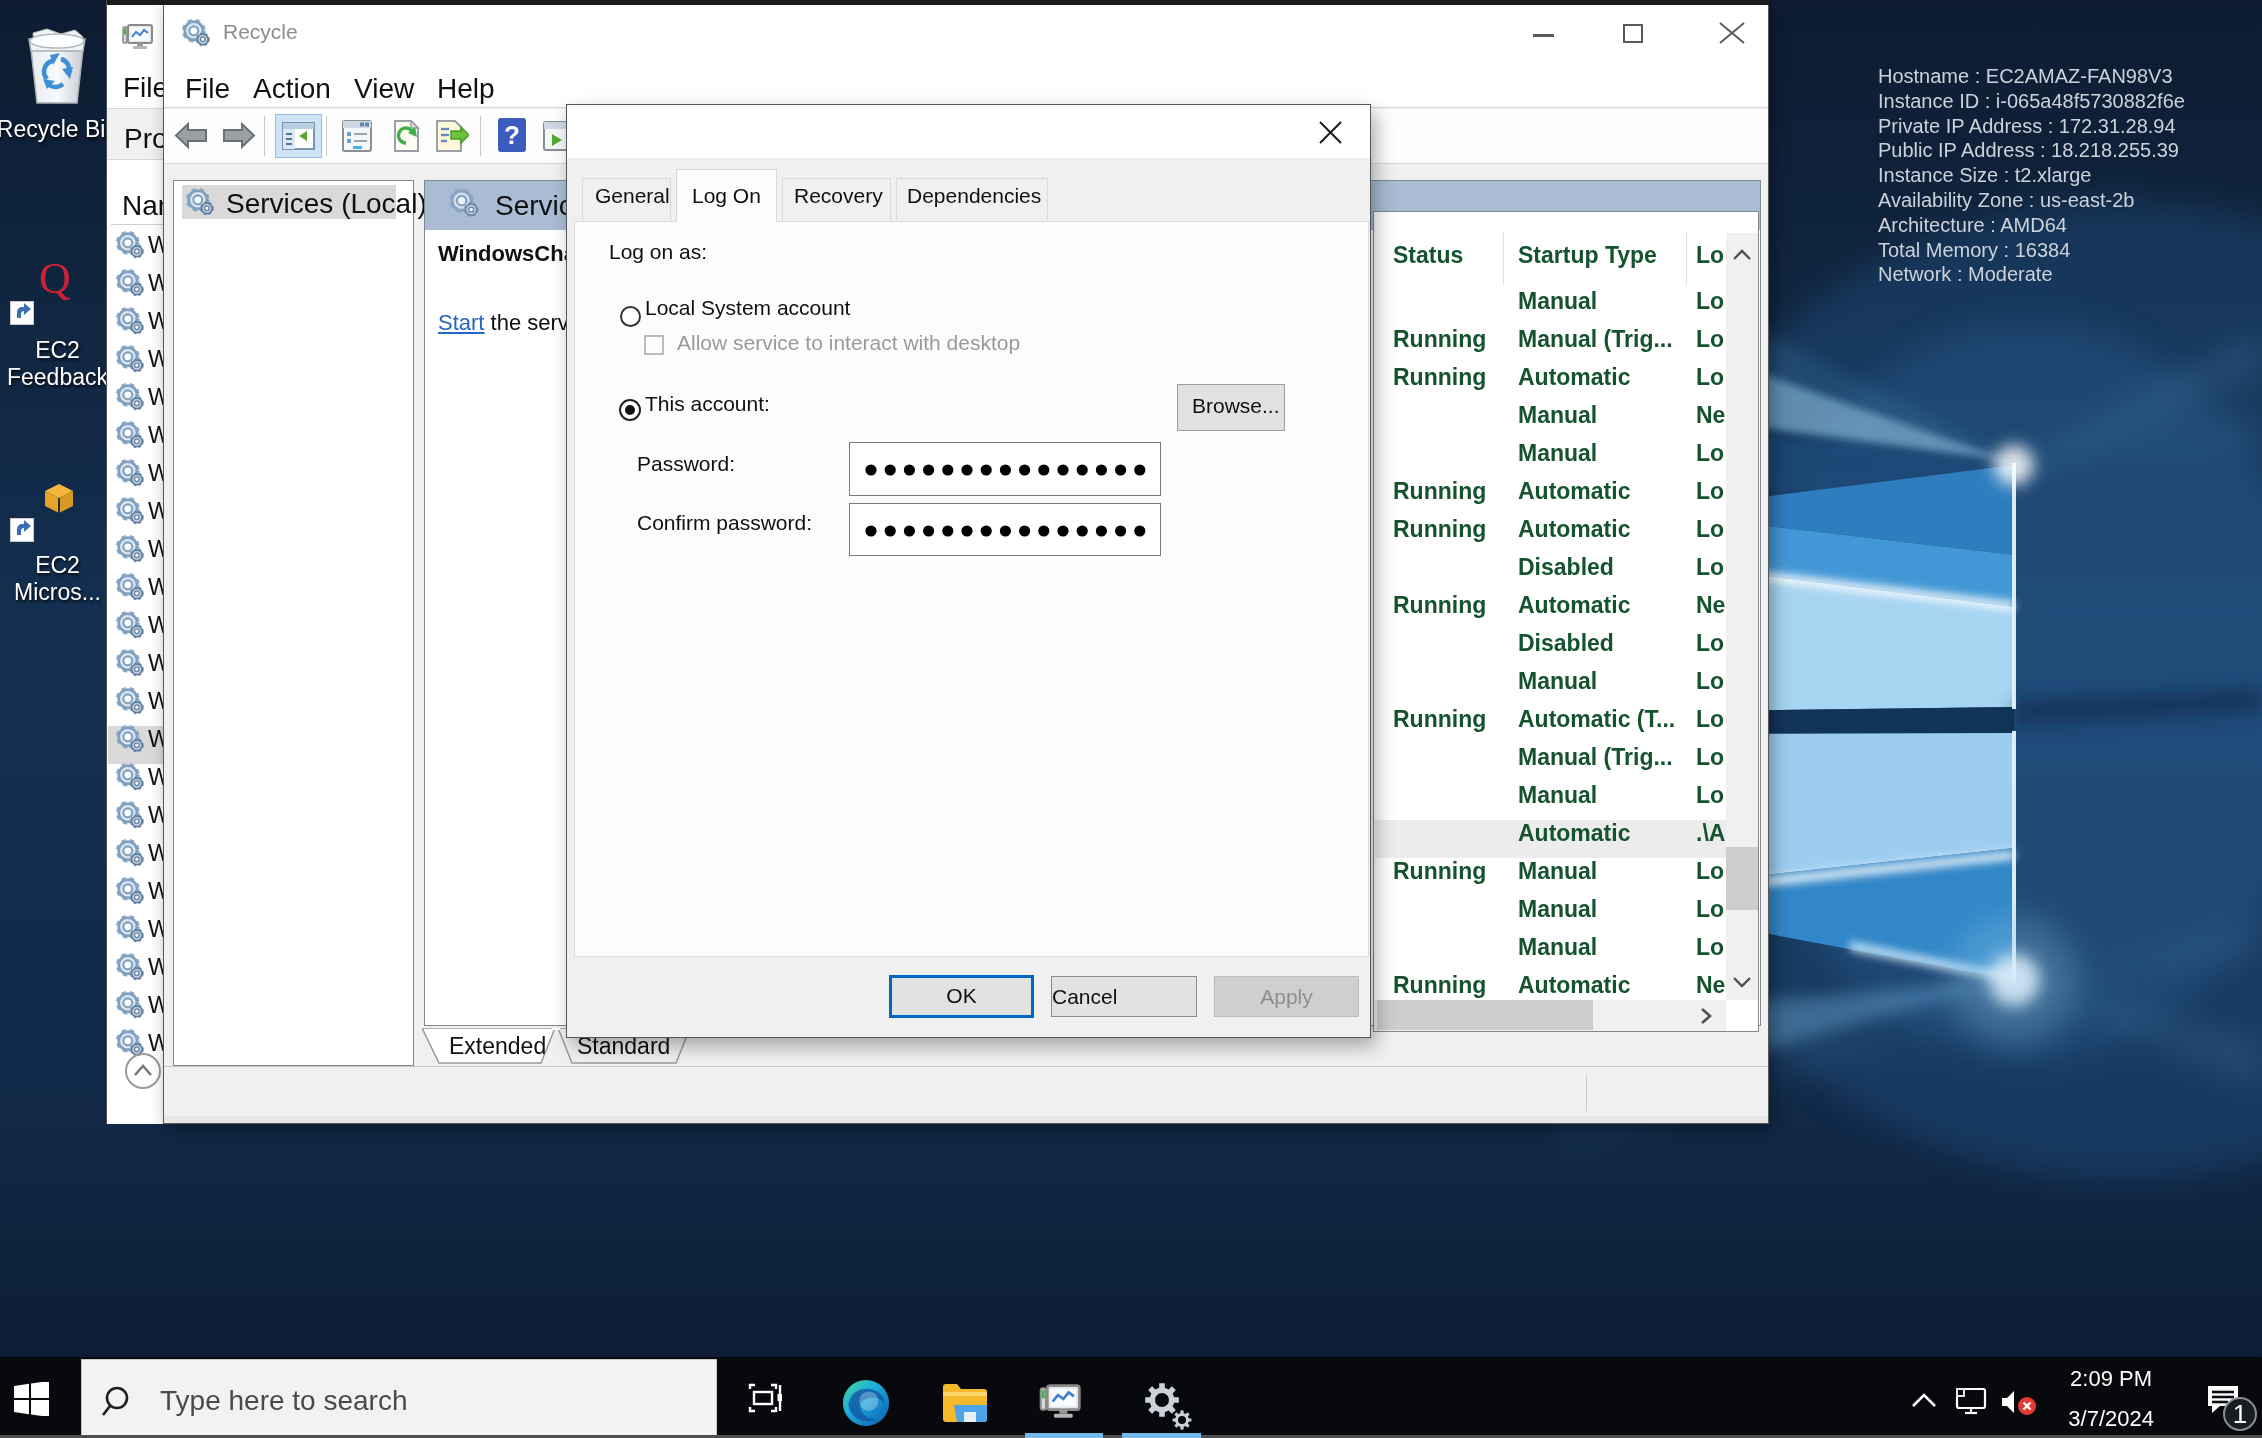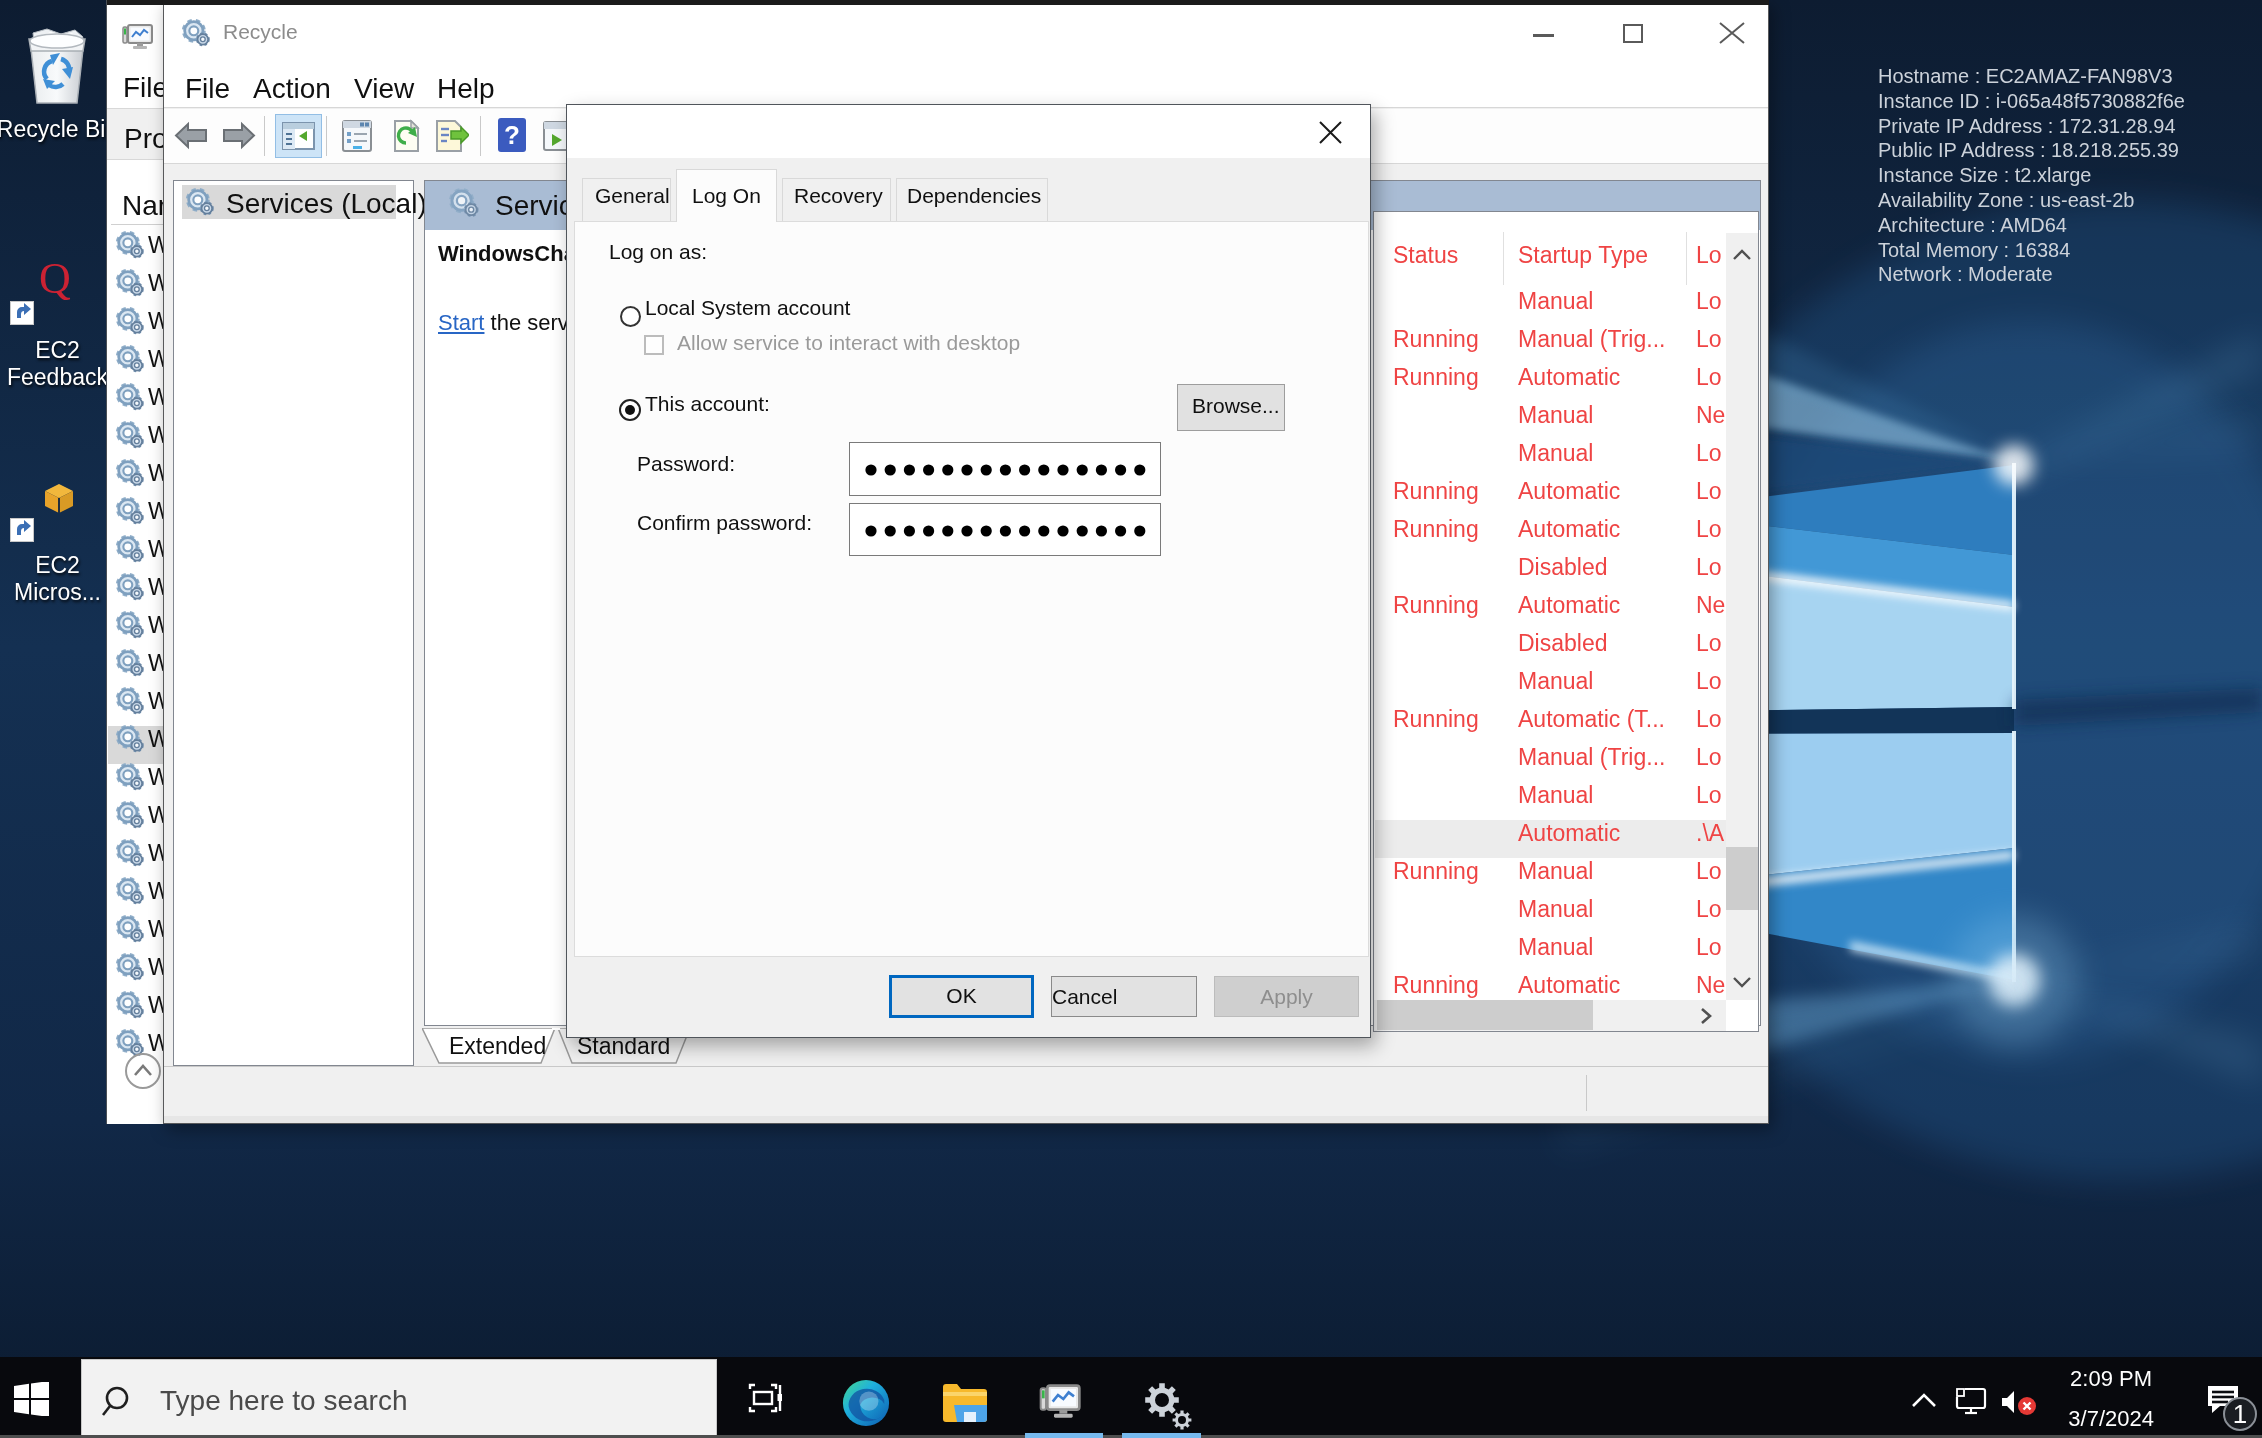--- a/index.html
+++ b/index.html
@@ -1,20 +1,20 @@
 <!DOCTYPE html>
 <html><head>
 <meta charset="utf-8">
 <style>
   * { margin:0; padding:0; box-sizing:border-box; }
   html,body { width:2262px; height:1438px; overflow:hidden; }
   body { font-family:"Liberation Sans", sans-serif; position:relative; background:#0d1b2e; }
   .abs { position:absolute; }
   .txt { position:absolute; font-size:28px; color:#101010; white-space:nowrap; }
-  .lst { position:absolute; font-size:23px; color:#ef4444; white-space:nowrap; }
+  .lst { position:absolute; font-size:23px; color:#14532d; white-space:nowrap;font-weight:bold; }
   .dlg { position:absolute; font-size:21px; color:#101010; white-space:nowrap; }
 </style>
 </head>
 <body>
 
 <div class="abs" style="left:0;top:0;width:2262px;height:1438px;">
 <svg width="2262" height="1438" viewBox="0 0 2262 1438">
   <defs>
     <linearGradient id="sky" x1="0" y1="0" x2="0" y2="1">
       <stop offset="0" stop-color="#0d1c31"></stop>

